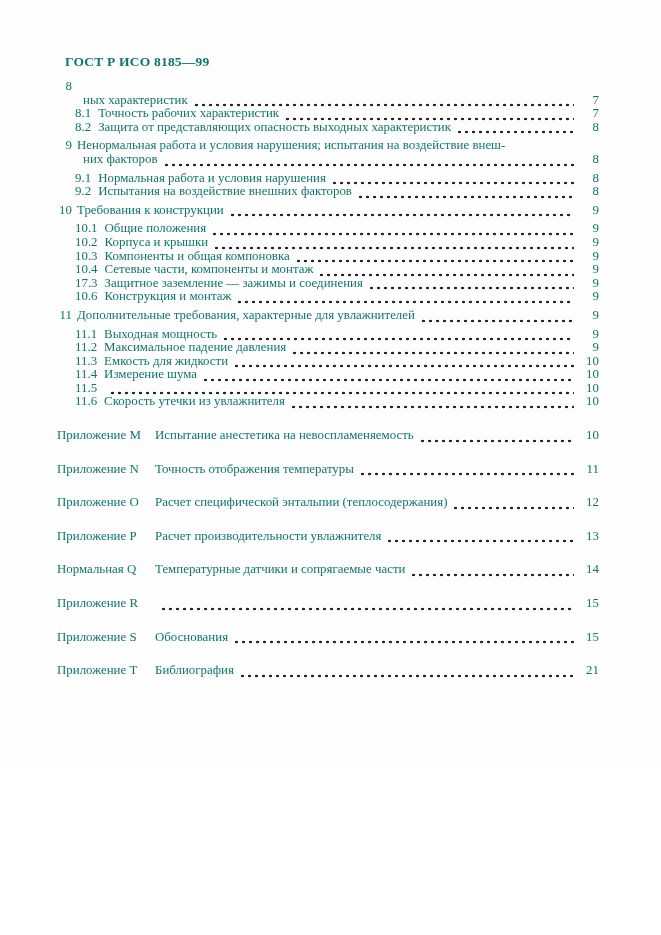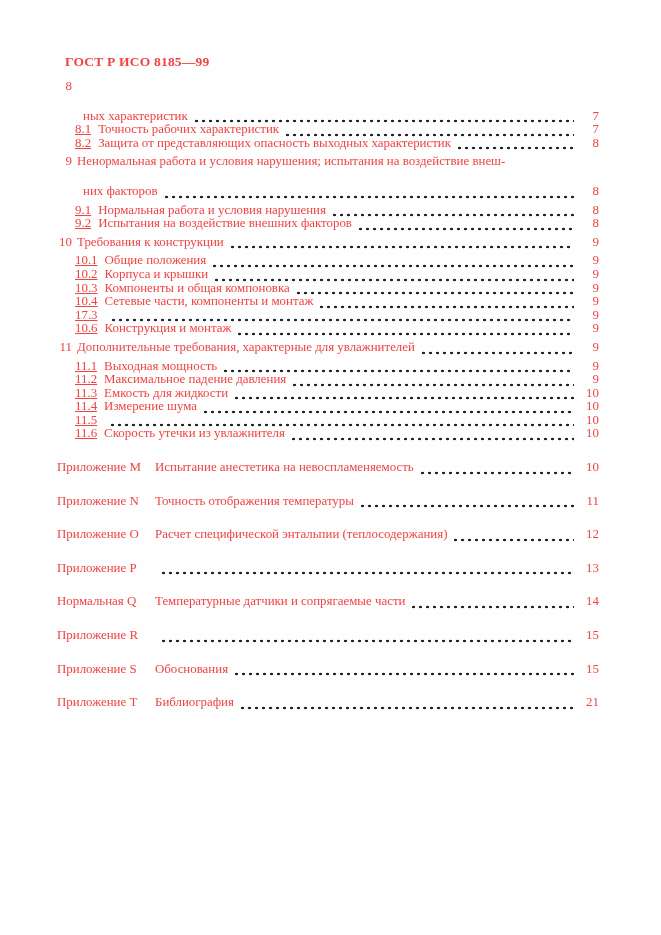--- a/index.html
+++ b/index.html
@@ -6,21 +6,21 @@
     margin: 0;
     padding: 0;
     background: #ffffff;
   }
   .page {
     position: relative;
     width: 661px;
     height: 768px;
     background: #fefefe;
     font-family: "Liberation Serif", "DejaVu Serif", serif;
-    color: #ef4444;
+    color: #0f766e;
     overflow: hidden;
   }
   .header {
     position: absolute;
     left: 65px;
     top: 54px;
     font-size: 13.5px;
     font-weight: bold;
     letter-spacing: 0.2px;
     white-space: nowrap;
@@ -40,27 +40,26 @@
     align-items: flex-end;
   }
   .txt { white-space: pre; }
   
   .entry.chapter .num {
     flex: none;
     min-width: 15px;
     text-align: right;
     margin-right: 5px;
   }
-  .entry.chapter .line.cont { padding-left: 26px; margin-top: 16px; }
+  .entry.chapter .line.cont { padding-left: 26px; }
   
   .entry.sub .line { padding-left: 18px; }
   .entry.sub .num {
     flex: none;
     margin-right: 7px;
-    text-decoration: underline;
   }
   
   .entry.appendix .num {
     flex: none;
     min-width: 96px;
     margin-right: 2px;
     white-space: nowrap;
     margin-top: 20px;
   }
   .leader {
@@ -184,20 +183,21 @@
         <div class="line">
           <span class="num">10.4</span>
           <span class="txt">Сетевые части, компоненты и монтаж</span>
           <span class="leader"></span>
           <span class="pg">9</span>
         </div>
       </div>
       <div class="entry sub">
         <div class="line">
           <span class="num">17.3</span>
+          <span class="txt">Защитное заземление — зажимы и соединения</span>
           <span class="leader"></span>
           <span class="pg">9</span>
         </div>
       </div>
       <div class="entry sub">
         <div class="line">
           <span class="num">10.6</span>
           <span class="txt">Конструкция и монтаж</span>
           <span class="leader"></span>
           <span class="pg">9</span>
@@ -278,20 +278,21 @@
         <div class="line">
           <span class="num">Приложение O</span>
           <span class="txt">Расчет специфической энтальпии (теплосодержания)</span>
           <span class="leader"></span>
           <span class="pg">12</span>
         </div>
       </div>
       <div class="entry appendix">
         <div class="line">
           <span class="num">Приложение P</span>
+          <span class="txt">Расчет производительности увлажнителя</span>
           <span class="leader"></span>
           <span class="pg">13</span>
         </div>
       </div>
       <div class="entry appendix">
         <div class="line">
           <span class="num">Нормальная Q</span>
           <span class="txt">Температурные датчики и сопрягаемые части</span>
           <span class="leader"></span>
           <span class="pg">14</span>

